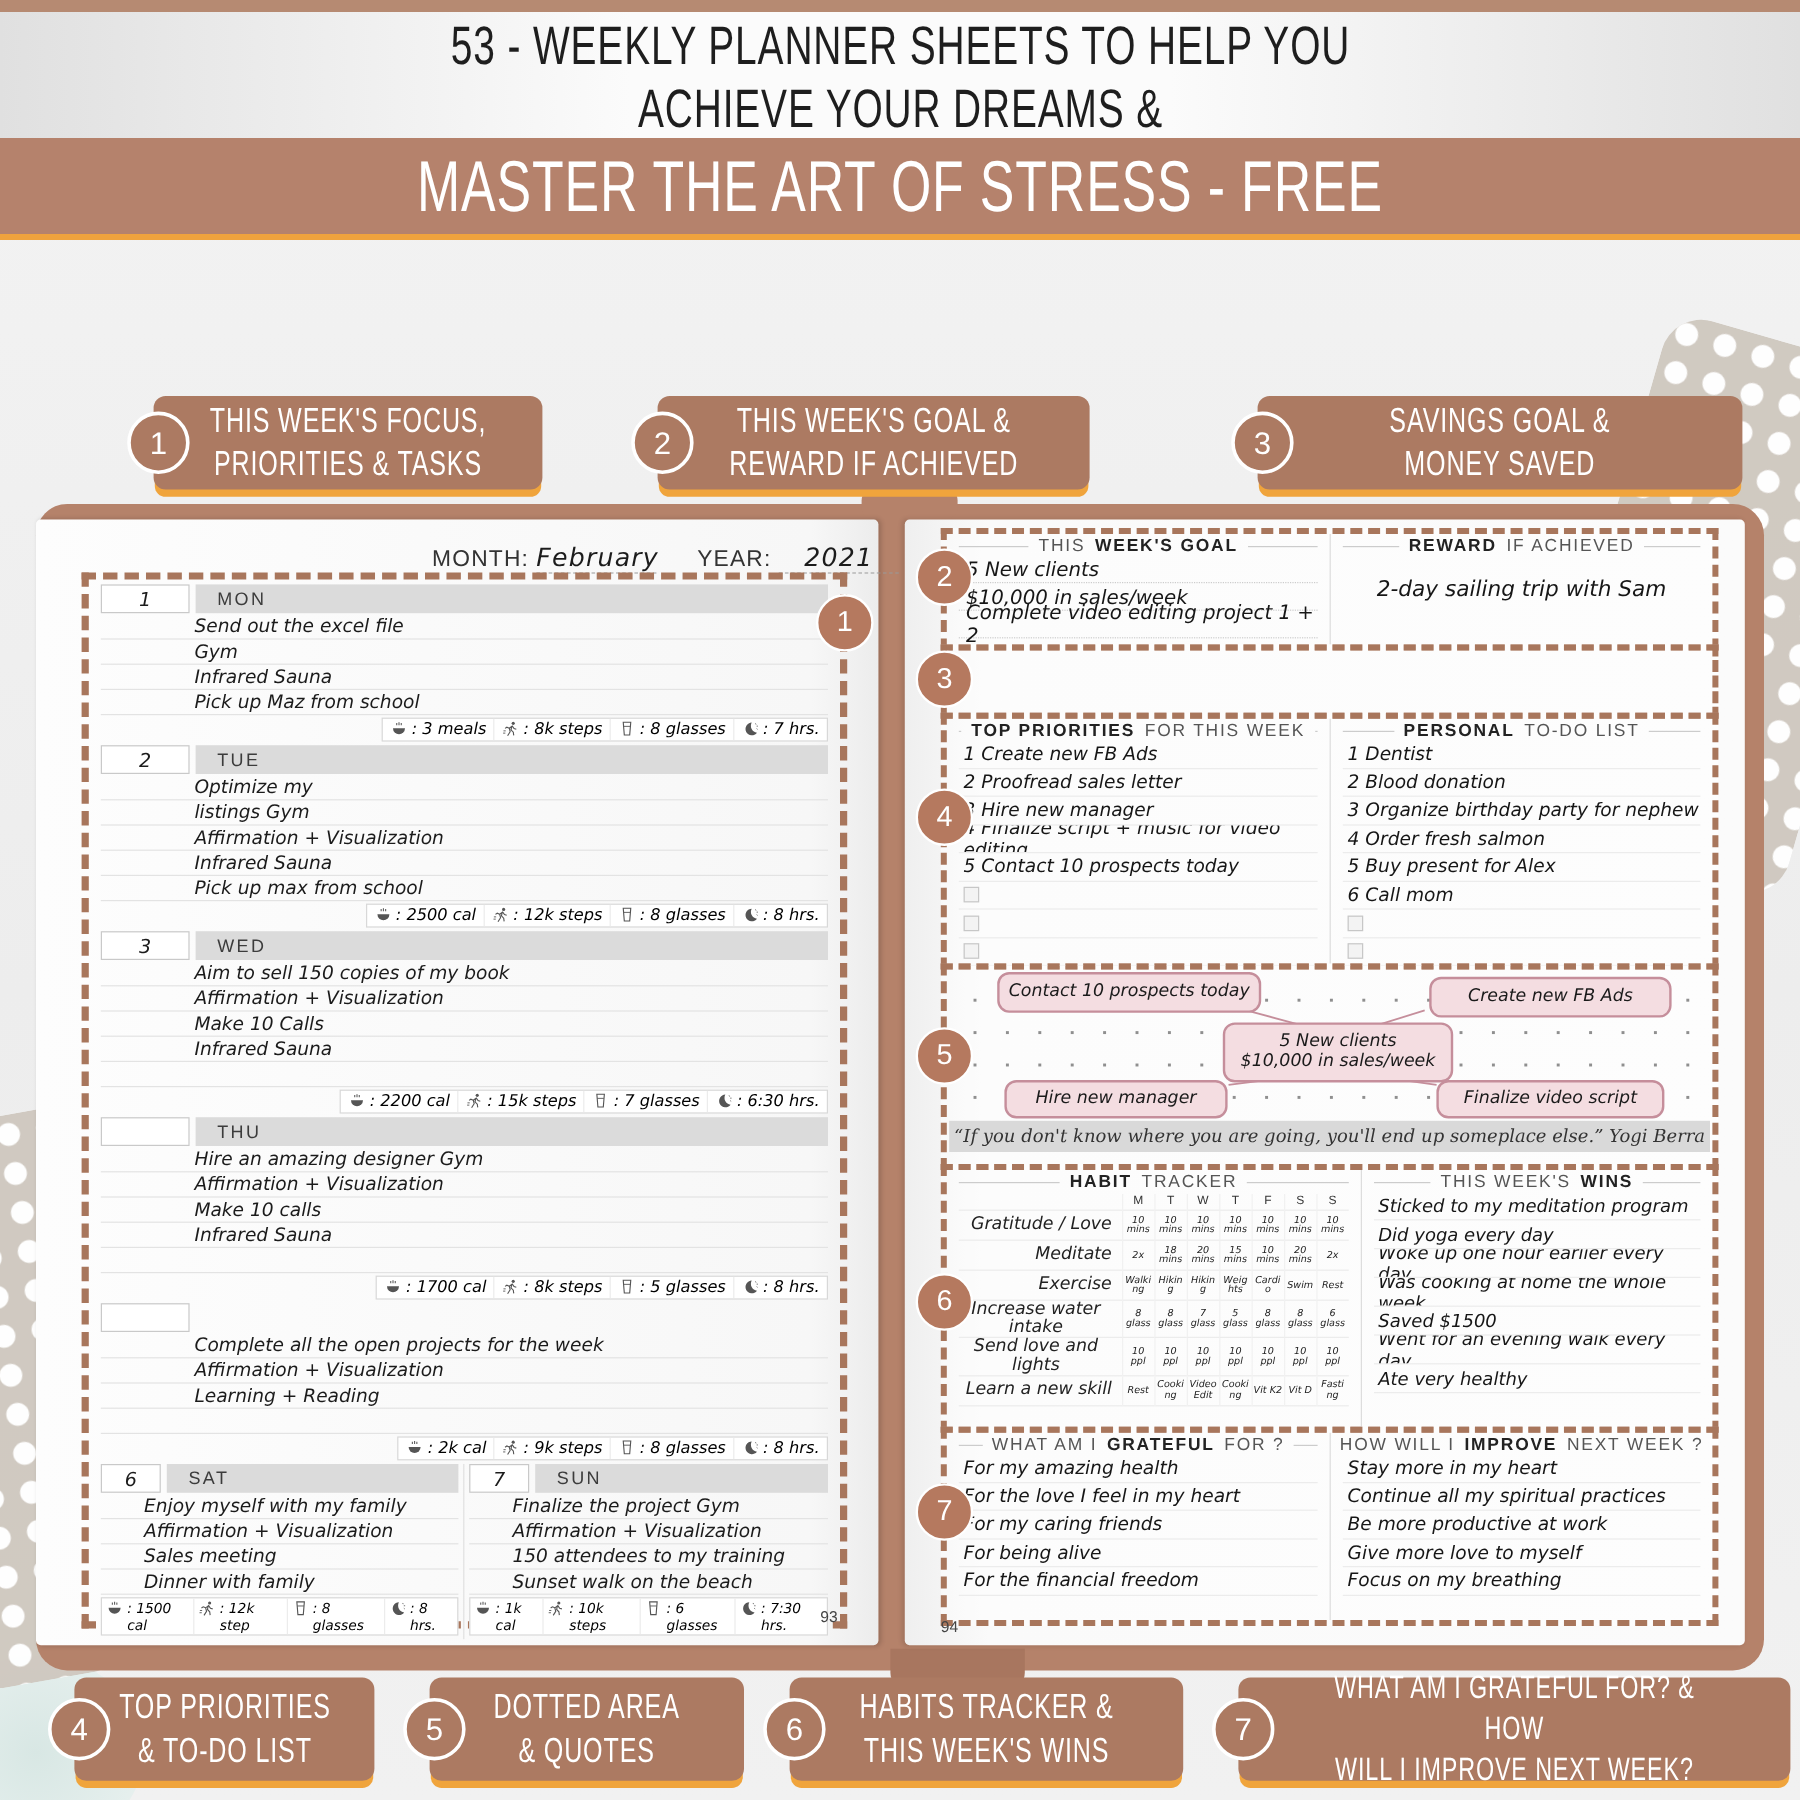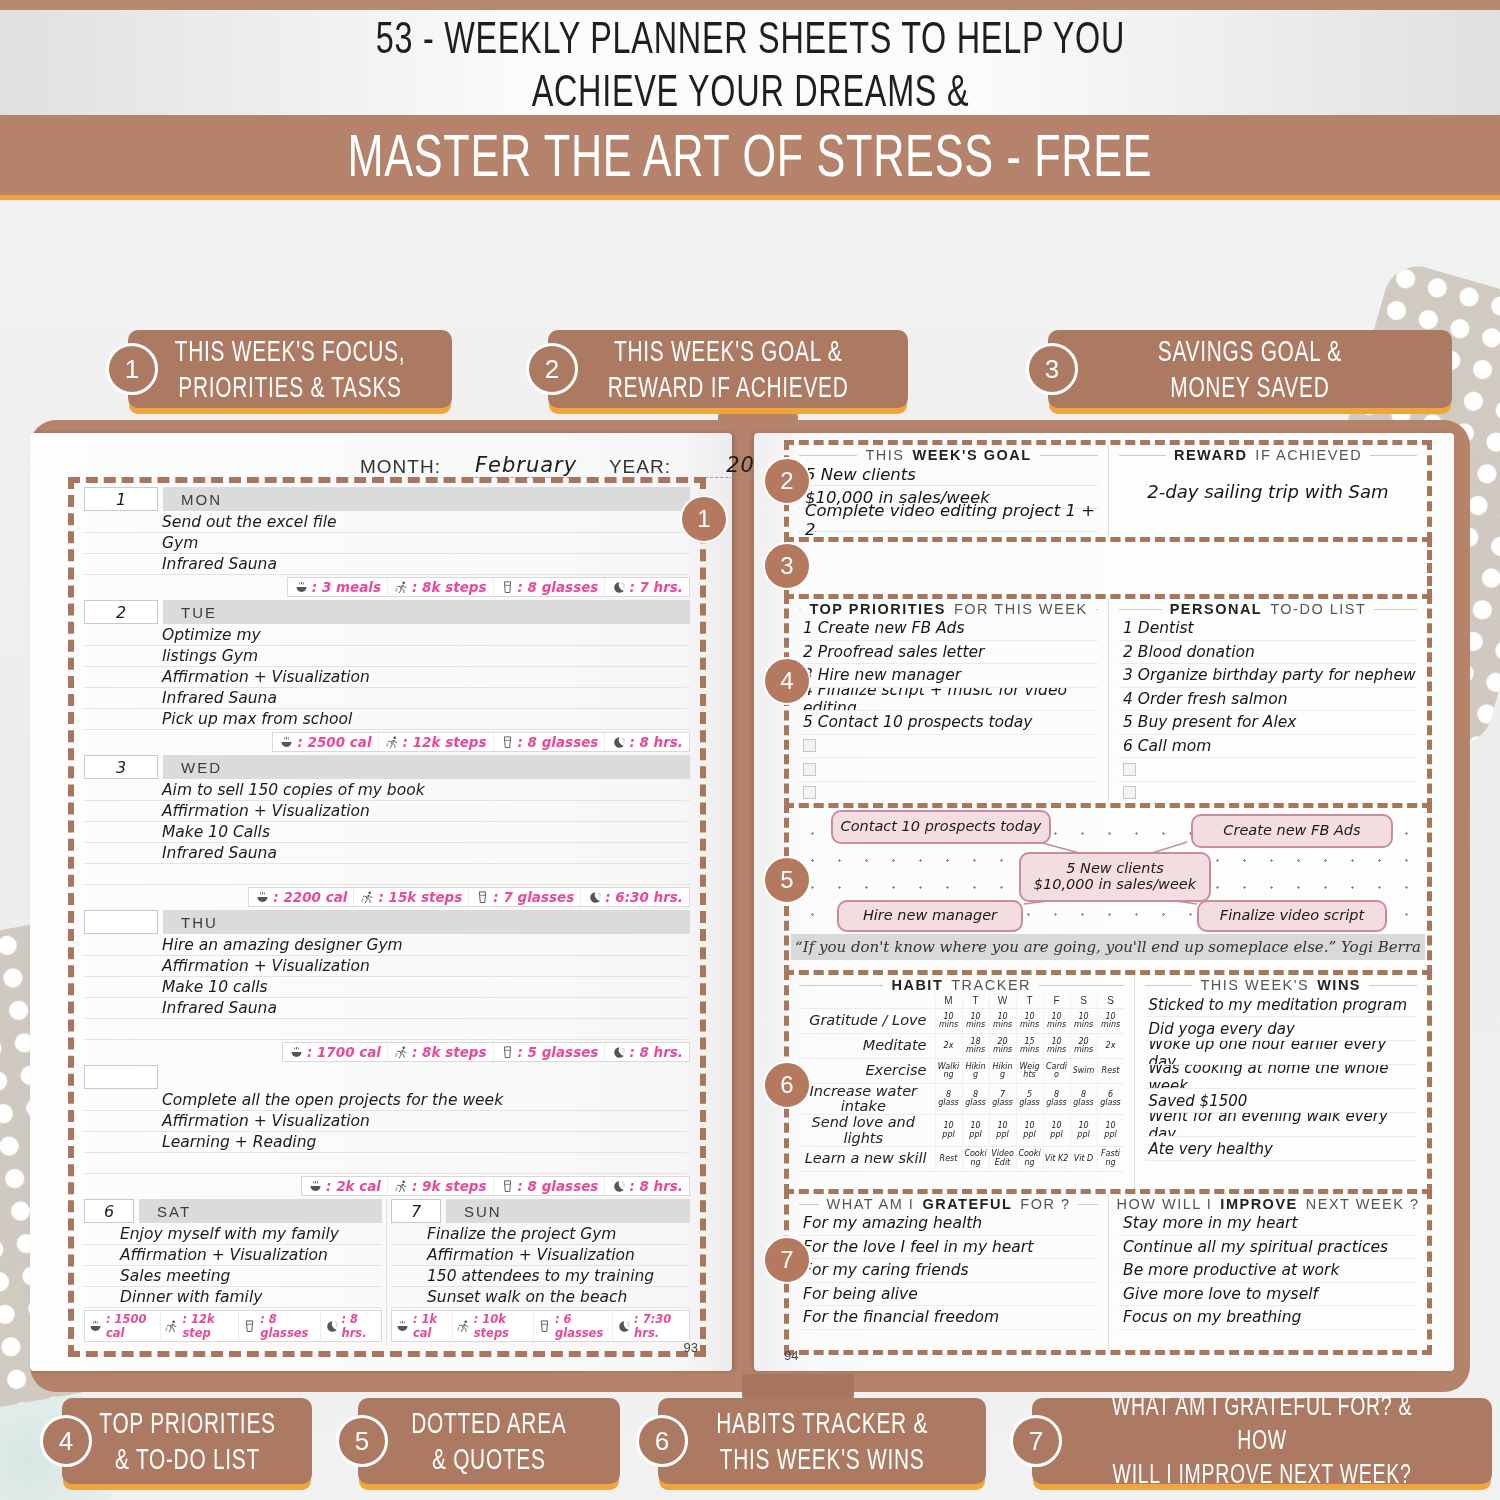--- a/index.html
+++ b/index.html
@@ -42,30 +42,30 @@
   .book-tab-top{position:absolute;left:688px;top:-13px;width:80px;height:26px;background:#b5826a;border-radius:10px;}
   .book-tab-bot{position:absolute;left:712px;bottom:-16px;width:112px;height:34px;background:#a8765f;border-radius:0 0 14px 14px;}
   .page{position:absolute;top:13px;height:938px;border-radius:4px;}
   .page-left{left:0;width:702px;background:linear-gradient(90deg,#fdfdfd,#f7f7f7 92%,#ececec);box-shadow:2px 0 4px rgba(0,0,0,.18);}
   .page-right{left:724px;width:700px;background:linear-gradient(90deg,#efefef,#fafafa 10%,#fbfbfb);box-shadow:-2px 0 4px rgba(0,0,0,.12);}
   .badge{position:absolute;width:44px;height:44px;border-radius:50%;background:#b5795f;border:2px solid #fff;color:#fff;
     font-size:24px;display:flex;align-items:center;justify-content:center;z-index:6;}
   
   .my-row{position:absolute;top:20px;left:330px;right:16px;display:flex;align-items:flex-end;gap:6px;font-size:19px;color:#333;letter-spacing:1px;}
   .hand{font-family:"DejaVu Sans",sans-serif;font-style:italic;}
-  .my-val{border-bottom:1px dashed #999;min-width:100px;text-align:center;font-size:21px;color:#1c1c1c;margin-left:28px;}
+  .my-val{border-bottom:1px dashed #999;min-width:100px;text-align:center;font-size:21px;color:#1c1c1c;}
   .lframe{position:absolute;left:38px;top:44px;right:26px;bottom:14px;border:6px dashed #a8765c;padding:4px 10px 2px;}
   .day-section{margin-bottom:3px;}
   .day-head{display:flex;height:24px;margin-bottom:1px;}
   .day-num{width:72px;background:#fff;border:1px solid #c9c9c9;margin-right:5px;font-size:16px;display:flex;align-items:center;justify-content:center;color:#1c1c1c;}
   .day-name{flex:1;background:#dbdbdb;color:#3c3c3c;font-size:15px;letter-spacing:2px;display:flex;align-items:center;padding-left:18px;}
   .task-line{height:20px;border-bottom:1px solid #e3e3e3;padding-left:78px;font-size:15.5px;color:#1b1b1b;display:flex;align-items:center;overflow:hidden;}
   .stats-row{display:flex;justify-content:flex-end;margin:2px 0 2px;}
   .stats-box{display:flex;border:1px solid #d8d8d8;background:#fff;}
-  .stat{display:flex;align-items:center;gap:3px;padding:1px 6px;border-left:1px solid #ececec;font-size:13.5px;color:#ec4899;font-weight:bold;}
+  .stat{display:flex;gap:3px;padding:1px 6px;border-left:1px solid #ececec;font-size:13.5px;color:#000000;}
   .stat:first-child{border-left:none;}
   .stat .ic{display:inline-flex;width:15px;height:15px;}
   .weekend{display:flex;}
   .wk-col{width:50%;box-sizing:border-box;}
   .wk-col:first-child{border-right:1px solid #e0e0e0;padding-right:4px;}
   .wk-col:last-child{padding-left:4px;}
   .wk-col .day-num{width:48px;}
   .wk-col .task-line{padding-left:36px;}
   .wk-col .stat{padding:1px 3px;font-size:11.5px;}
   .pagenum{position:absolute;font-size:13px;color:#444;}
@@ -184,20 +184,23 @@
                 <div class="day-name">MON</div>
               </div>
               <div class="task-line">
                 <span class="hand">Send out the excel file</span>
               </div>
               <div class="task-line">
                 <span class="hand">Gym</span>
               </div>
               <div class="task-line">
                 <span class="hand">Infrared Sauna</span>
+              </div>
+              <div class="task-line">
+                <span class="hand">Pick up Maz from school</span>
               </div>
               <div class="stats-row">
                 <div class="stats-box">
                   <div class="stat">
                     <span class="ic">
                       <svg viewBox="0 0 24 24" width="15" height="15">
                         <path d="M4 11h16a8 8 0 0 1-16 0z" fill="#555"></path>
                         <path d="M9 4v3M12 3v4M15 4v3" stroke="#555" stroke-width="1.4" fill="none"></path>
                       </svg>
                     </span>

